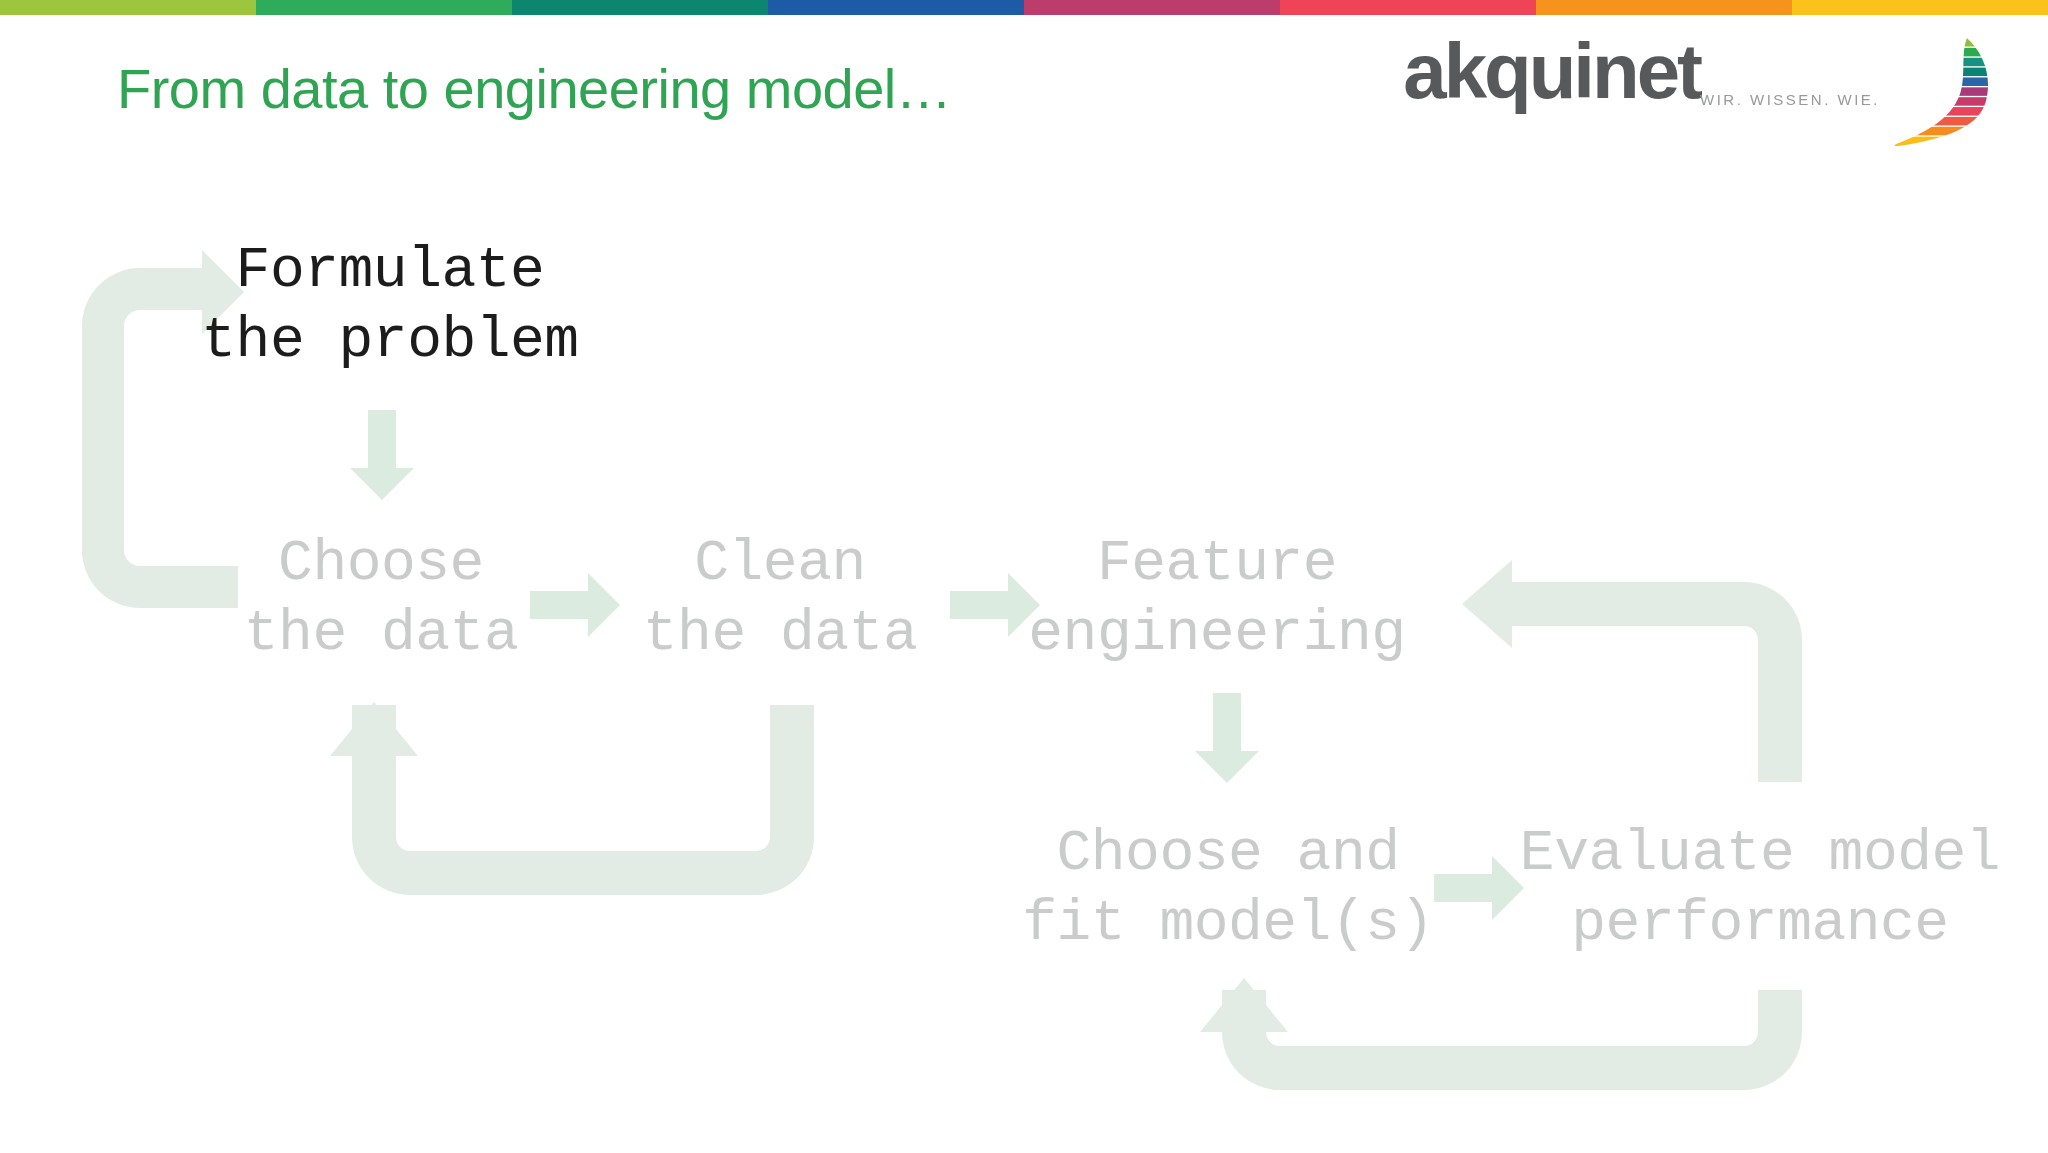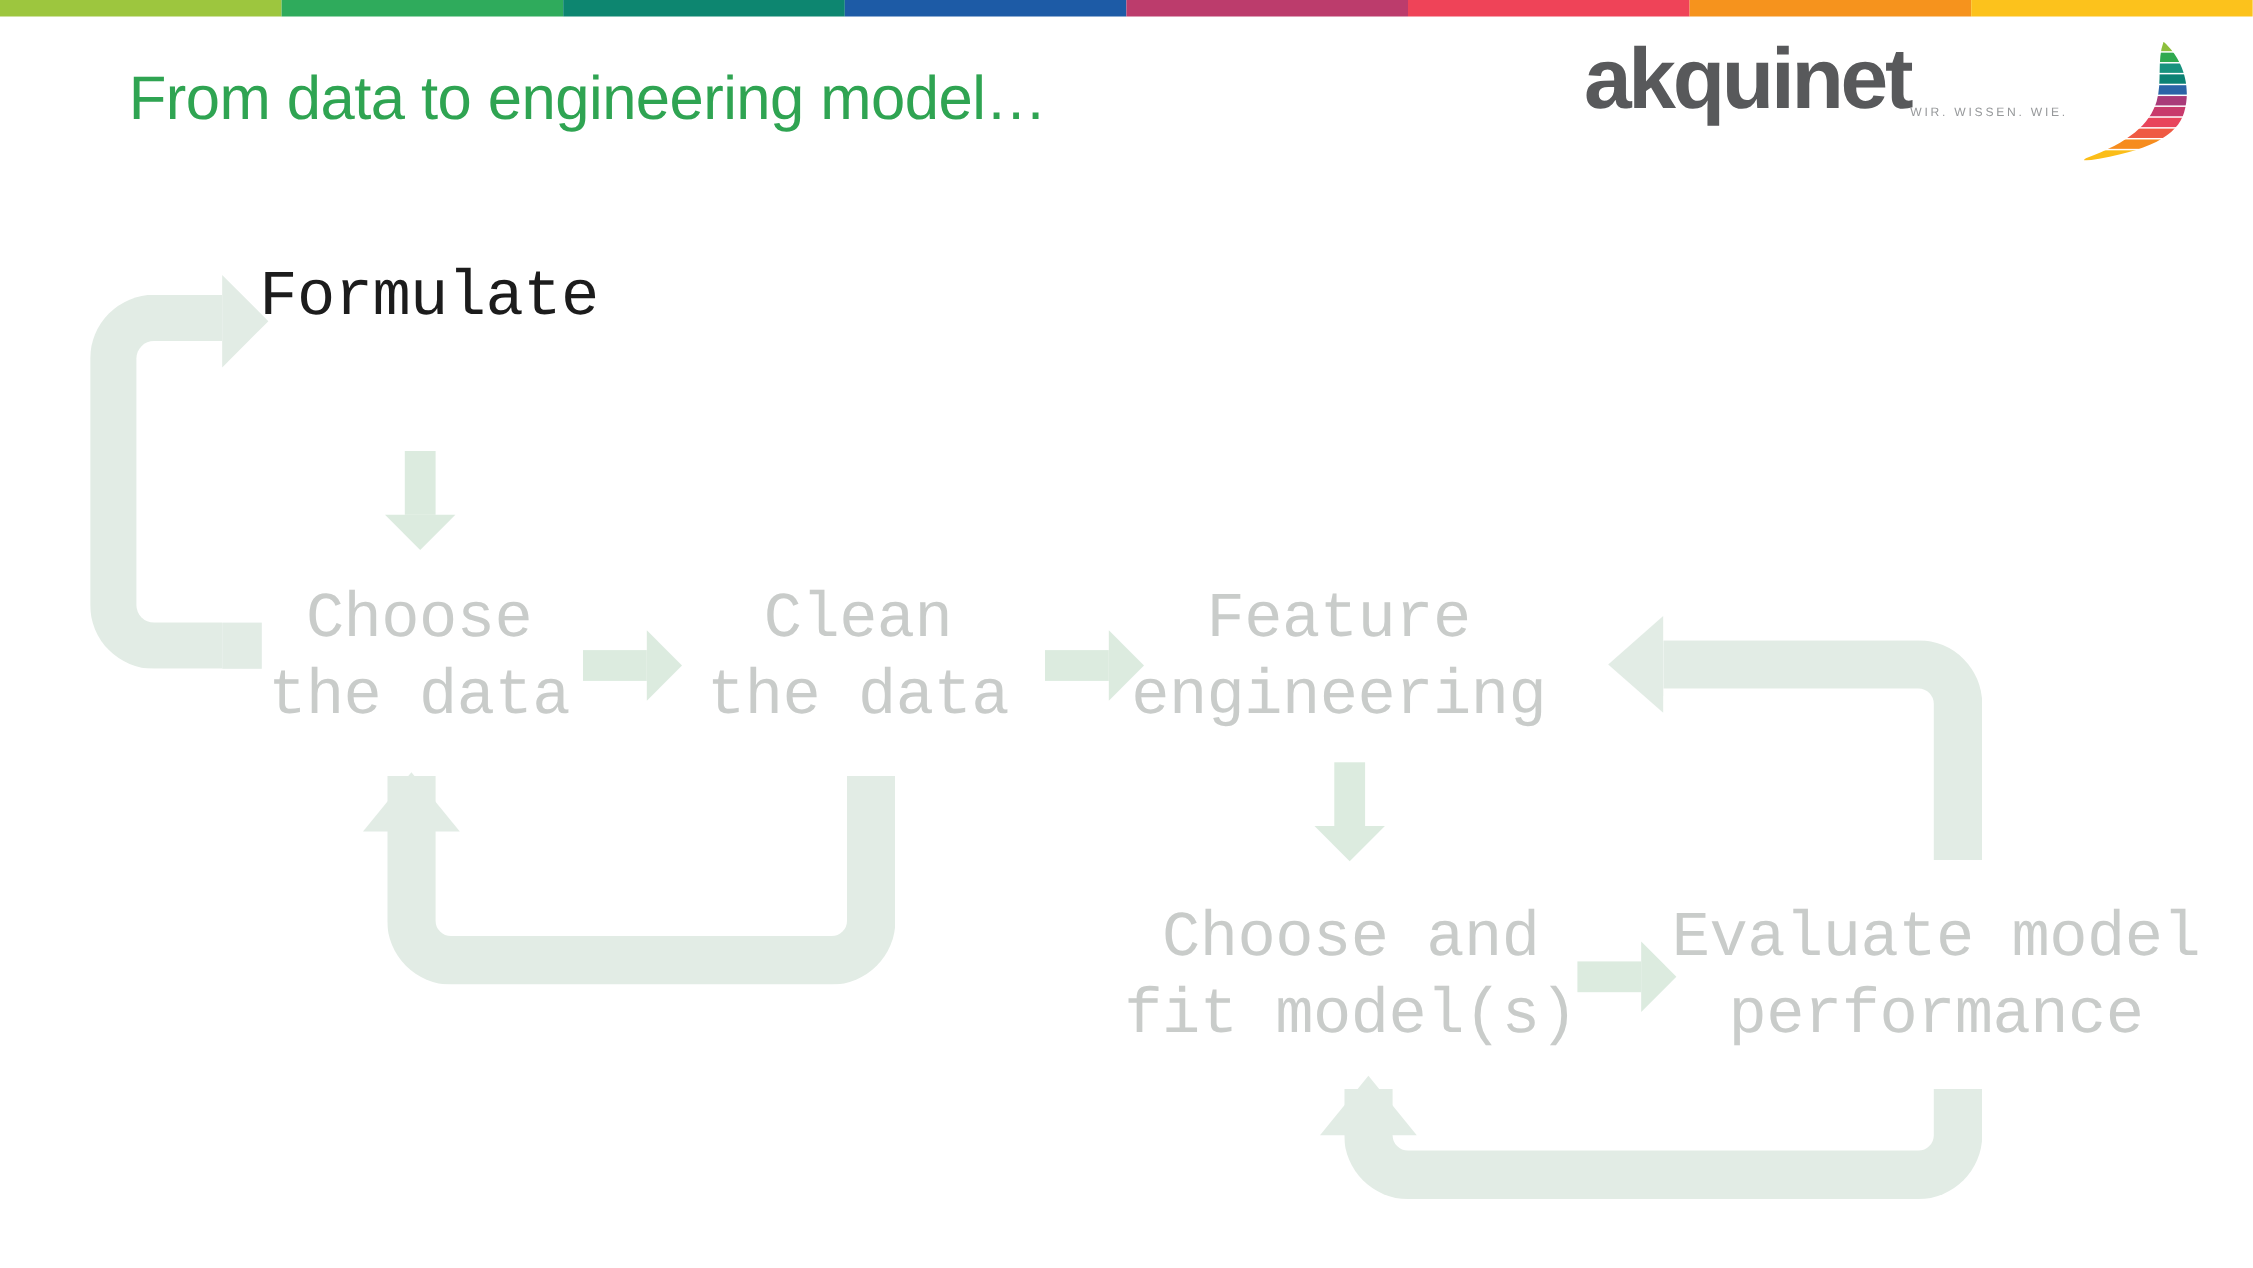--- a/index.html
+++ b/index.html
@@ -16,21 +16,21 @@
   .stripe-seg{flex:1;height:100%;}
 
   
   .slide-title{position:absolute;left:117px;top:56px;font-size:56px;font-weight:400;
     letter-spacing:-0.5px;color:var(--title_green);}
 
   
   .logo{position:absolute;top:34px;right:52px;display:flex;align-items:flex-start;}
   .logo-textcol{display:flex;flex-direction:row;align-items:flex-end;}
   .logo-brand{font-size:78px;line-height:74px;font-weight:700;letter-spacing:-3px;color:var(--logo_gray);}
-  .logo-tagline{font-size:11px;letter-spacing:2.5px;color:var(--tagline_gray);margin-top:0px;padding-right:4px;}
+  .logo-tagline{font-size:15px;letter-spacing:2.5px;color:var(--tagline_gray);margin-top:0px;padding-right:4px;}
   .logo-sail{width:104px;height:108px;margin-left:8px;margin-top:4px;}
 
   
   .step{position:absolute;text-align:center;font-size:58px;line-height:70px;letter-spacing:-0.5px;}
   .step div{white-space:nowrap;font-family:Liberation Mono, monospace;}
   .step.active{color:var(--active_text);}
   .step.faded{color:var(--faded_text);}
   #step-formulate{left:165px;top:236px;width:450px;}
   #step-explore{left:156px;top:529px;width:450px;}
   #step-clean{left:555px;top:529px;width:450px;}
@@ -145,20 +145,21 @@
     <div class="shaft"></div>
     <div class="head"></div>
   </div>
   <div class="arr arr-right" id="arrow-choose-evaluate">
     <div class="shaft"></div>
     <div class="head"></div>
   </div>
 
   <div class="step active" id="step-formulate">
     <div>Formulate</div>
+    <div>the problem</div>
   </div>
   <div class="step faded" id="step-explore">
     <div>Choose</div>
     <div>the data</div>
   </div>
   <div class="step faded" id="step-clean">
     <div>Clean</div>
     <div>the data</div>
   </div>
   <div class="step faded" id="step-feature">

